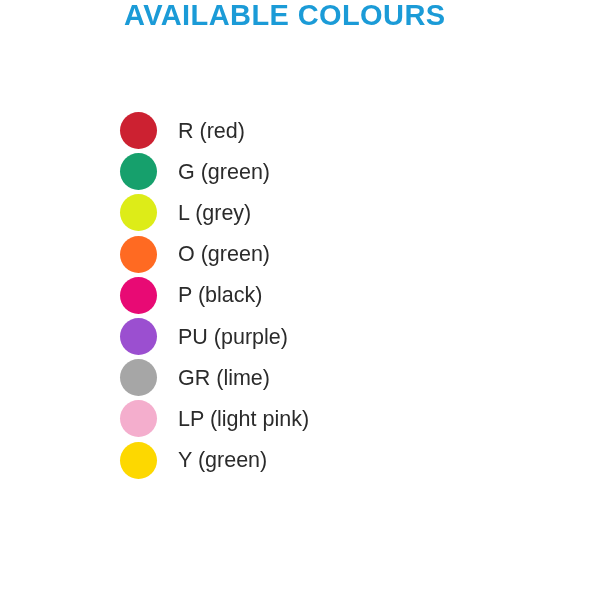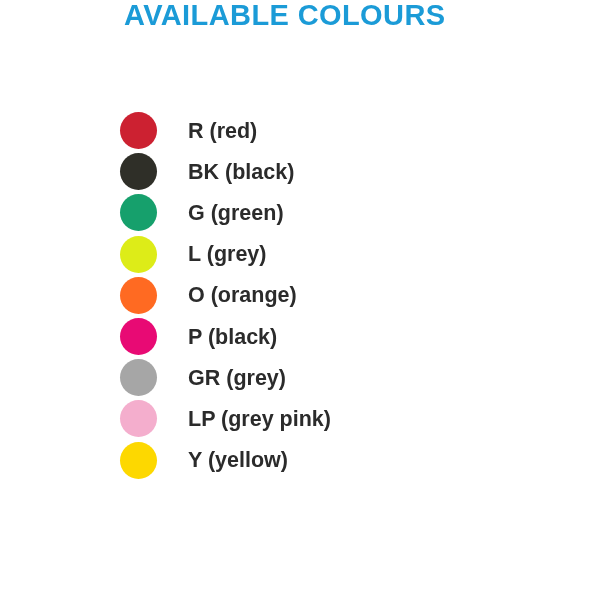--- a/index.html
+++ b/index.html
@@ -57,67 +57,67 @@
     border-radius: 50%;
     flex: 0 0 37px;
     box-sizing: border-box;
   }
 
   .swatch.outlined {
     border: 1px solid #dcdcdc;
   }
 
   .swatch-label {
-    margin-left: 31px;
+    margin-left: 21px;
     font-size: 21.5px;
-    font-weight: bold;
+    font-weight: normal;
     color: #2b2b2b;
     white-space: nowrap;
     line-height: 24px;
   }
 </style>
 </head>
 <body>
 
 <div id="page">
 
   <div class="title">AVAILABLE COLOURS</div>
 
   <div class="legend">
       <div class="legend-row">
         <span class="swatch" style="background: rgb(204, 33, 49);"></span>
         <span class="swatch-label">R (red)</span>
       </div>
       <div class="legend-row">
-        <span class="swatch" style="background: rgb(47, 47, 40);"></span>
-        <span class="swatch-label">BK (black)</span>
-      </div>
-      <div class="legend-row">
         <span class="swatch" style="background: rgb(22, 160, 108);"></span>
         <span class="swatch-label">G (green)</span>
       </div>
       <div class="legend-row">
         <span class="swatch" style="background: rgb(221, 236, 24);"></span>
         <span class="swatch-label">L (grey)</span>
       </div>
       <div class="legend-row">
         <span class="swatch" style="background: rgb(255, 106, 34);"></span>
-        <span class="swatch-label">O (orange)</span>
+        <span class="swatch-label">O (green)</span>
       </div>
       <div class="legend-row">
         <span class="swatch" style="background: rgb(232, 10, 116);"></span>
         <span class="swatch-label">P (black)</span>
       </div>
       <div class="legend-row">
+        <span class="swatch" style="background: rgb(155, 79, 208);"></span>
+        <span class="swatch-label">PU (purple)</span>
+      </div>
+      <div class="legend-row">
         <span class="swatch" style="background: rgb(166, 166, 166);"></span>
-        <span class="swatch-label">GR (grey)</span>
+        <span class="swatch-label">GR (lime)</span>
       </div>
       <div class="legend-row">
         <span class="swatch" style="background: rgb(244, 174, 205);"></span>
-        <span class="swatch-label">LP (grey pink)</span>
+        <span class="swatch-label">LP (light pink)</span>
       </div>
       <div class="legend-row">
         <span class="swatch" style="background: rgb(253, 216, 0);"></span>
-        <span class="swatch-label">Y (yellow)</span>
+        <span class="swatch-label">Y (green)</span>
       </div>
     </div>
 
 </div>
 
 </body></html>

